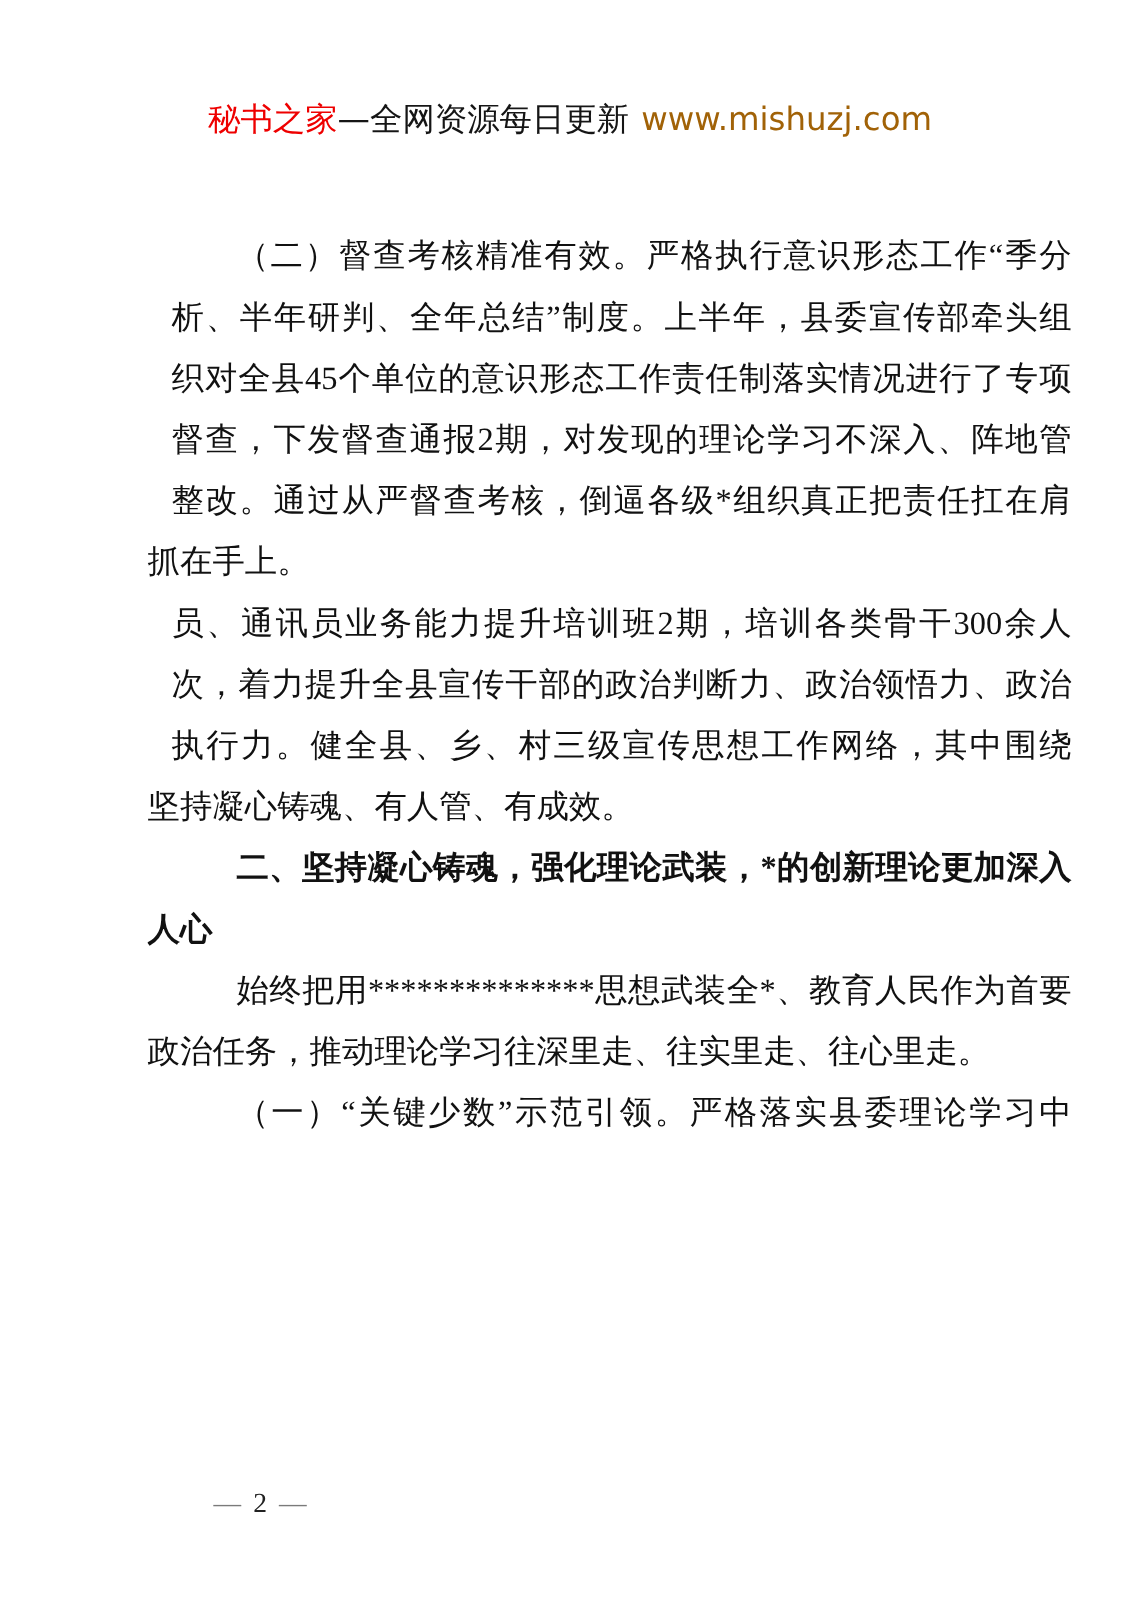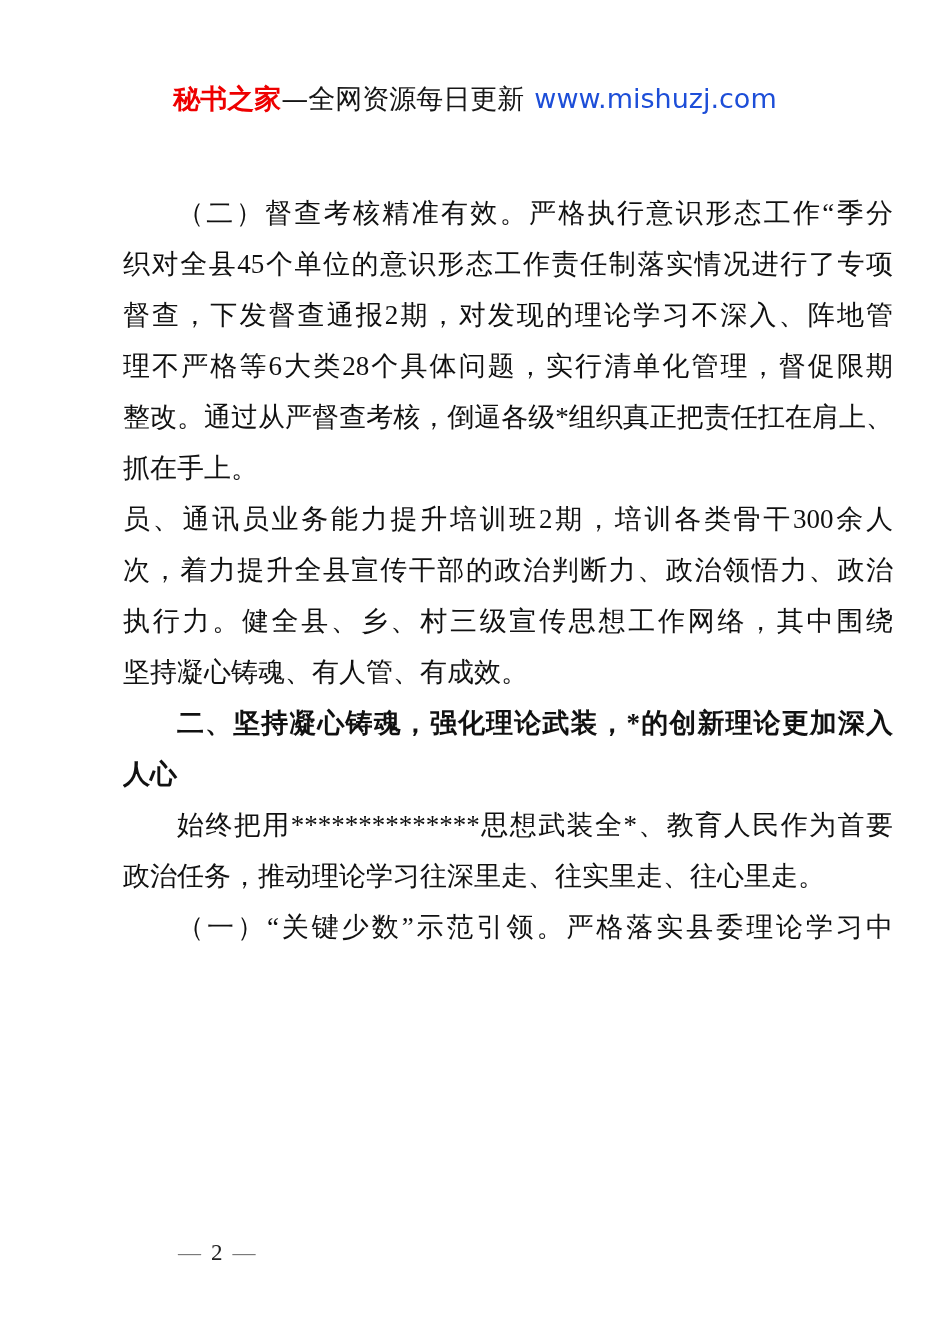--- a/index.html
+++ b/index.html
@@ -22,53 +22,53 @@
     top: 82px;
     left: 0;
     width: 100%;
     text-align: center;
     font-size: 27px;
     line-height: 34px;
     white-space: nowrap;
   }
   .header .brand {
     color: #ee0000;
-    font-weight: bold;
+    font-weight: normal;
     font-family: "DejaVu Sans", "Liberation Sans", sans-serif;
   }
   .header .dash {
     color: #151515;
     font-family: "DejaVu Sans", "Liberation Sans", sans-serif;
   }
   .header .tagline {
     color: #151515;
     font-family: Liberation Mono, monospace;
   }
   .header .url {
-    color: #1d4ed8;
+    color: #a16207;
     margin-left: 10px;
     font-family: "DejaVu Sans", "Liberation Sans", sans-serif;
     text-decoration: none;
   }
   
   .doc-body {
     position: absolute;
     top: 188px;
     left: 123px;
     width: 770px;
   }
   .line {
     font-size: 27px;
     line-height: 51px;
     height: 51px;
     text-align: justify;
     overflow: hidden;
     white-space: normal;
   }
-  .line.fill { text-align-last: justify; }
+  .line.fill { text-align-last: justify; margin-left: 20px; }
   .line.end  { text-align-last: left; }
   .line.indent { text-indent: 2em; }
   .line.bold {
     font-weight: bold;
     font-family: Liberation Serif, serif;
   }
   
   .footer {
     position: absolute;
     top: 1238px;
@@ -84,23 +84,23 @@
 <body>
 
 <div class="page">
 
   <div class="header">
     <span class="brand">秘书之家</span><span class="dash">—</span><span class="tagline">全网资源每日更新</span><span class="url">www.mishuzj.com</span>
   </div>
 
   <div class="doc-body">
       <div class="line fill indent">（二）督查考核精准有效。严格执行意识形态工作“季分</div>
+      <div class="line fill">析、半年研判、全年总结”制度。上半年，县委宣传部牵头组</div>
       <div class="line fill">织对全县45个单位的意识形态工作责任制落实情况进行了专项</div>
       <div class="line fill">督查，下发督查通报2期，对发现的理论学习不深入、阵地管</div>
-      <div class="line fill">理不严格等6大类28个具体问题，实行清单化管理，督促限期</div>
       <div class="line fill">整改。通过从严督查考核，倒逼各级*组织真正把责任扛在肩上、</div>
       <div class="line end">抓在手上。</div>
       <div class="line fill">员、通讯员业务能力提升培训班2期，培训各类骨干300余人</div>
       <div class="line fill">次，着力提升全县宣传干部的政治判断力、政治领悟力、政治</div>
       <div class="line fill">执行力。健全县、乡、村三级宣传思想工作网络，其中围绕</div>
       <div class="line end">坚持凝心铸魂、有人管、有成效。</div>
       <div class="line fill indent bold">二、坚持凝心铸魂，强化理论武装，*的创新理论更加深入</div>
       <div class="line end bold">人心</div>
       <div class="line fill indent">始终把用**************思想武装全*、教育人民作为首要</div>
       <div class="line end">政治任务，推动理论学习往深里走、往实里走、往心里走。</div>

